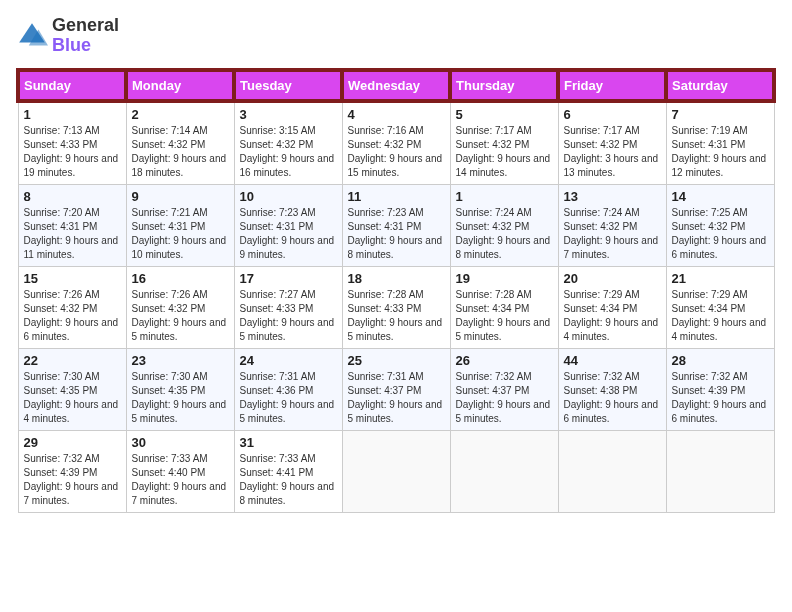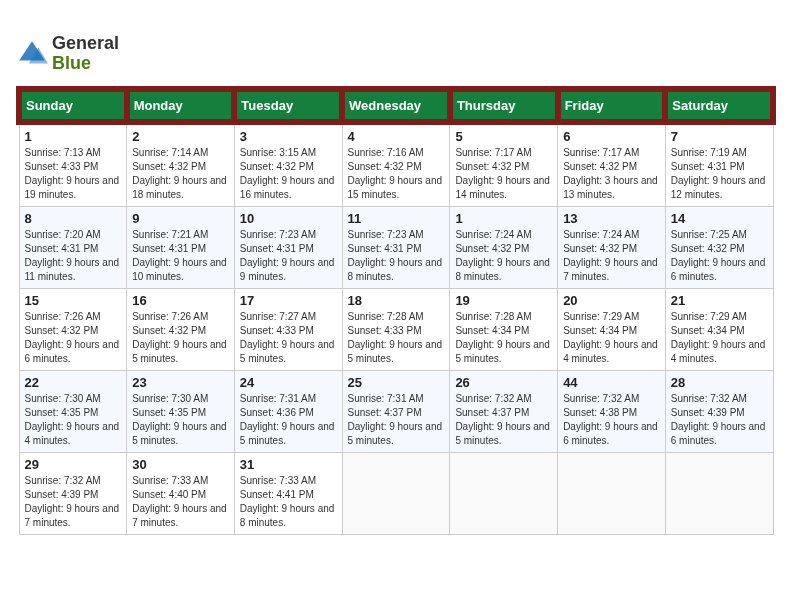--- a/index.html
+++ b/index.html
@@ -8,61 +8,60 @@
       background: #fff;
       width: 792px;
       min-height: 612px;
       padding: 16px;
     }
     .header {
       display: flex;
       justify-content: space-between;
       align-items: flex-start;
       margin-bottom: 12px;
-      margin-top: 18px;
     }
     .logo {
       display: flex;
       align-items: center;
       gap: 4px;
     }
     .logo-text {
       font-size: 18px;
       font-weight: bold;
       line-height: 1.1;
     }
     .logo-text .general { color: #333; }
-    .logo-text .blue { color: #4d7c0f; }
+    .logo-text .blue { color: #8b5cf6; }
     .logo-icon {
       width: 32px;
       height: 32px;
     }
     .title-block { text-align: right; }
     .month-title {
       font-size: 32px;
       font-weight: bold;
       color: #333;
     }
     .location {
       font-size: 15px;
       color: #555;
     }
     .calendar {
       width: 100%;
       border-collapse: collapse;
       font-size: 11px;
     }
     .calendar th {
-      background: #15803d;
+      background: #d946ef;
       color: #fff;
       padding: 6px 4px;
       text-align: left;
       font-size: 13px;
       font-weight: bold;
-      border: 6px solid #7f1d1d;
+      border: 4px solid #7f1d1d;
     }
     .calendar td {
       border: 1px solid #ccc;
       vertical-align: top;
       padding: 4px 5px;
       width: 108px;
       min-height: 80px;
       background: #fff;
     }
     .calendar tr:nth-child(even) td {

